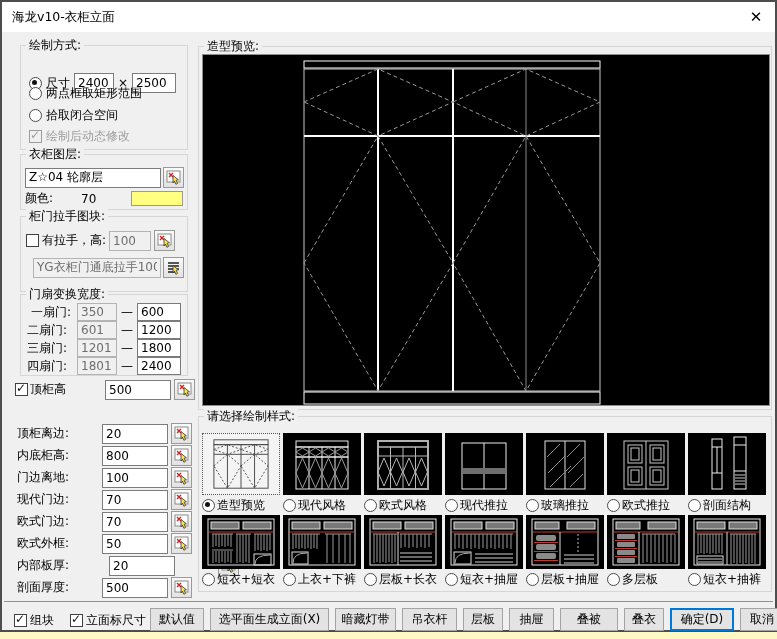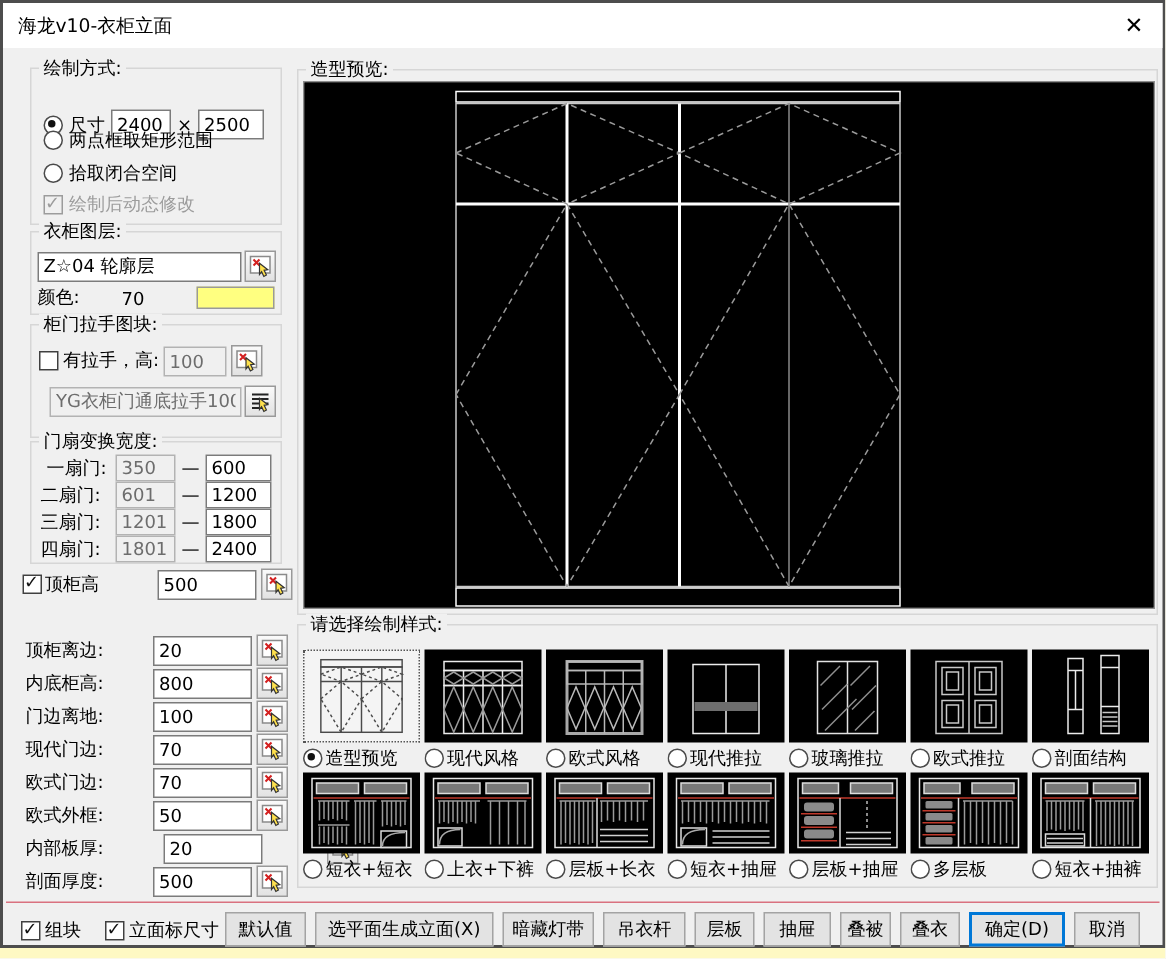--- a/index.html
+++ b/index.html
@@ -554,20 +554,20 @@
     <span>立面标尺寸</span>
   </div>
 
   <div class="footer-btns">
     <button class="btn" style="width:54px;">默认值</button>
     <button class="btn" style="width:119px;">选平面生成立面(X)</button>
     <button class="btn" style="width:61px;">暗藏灯带</button>
     <button class="btn" style="width:55px;">吊衣杆</button>
     <button class="btn" style="width:40px;">层板</button>
     <button class="btn" style="width:45px;">抽屉</button>
-    <button class="btn" style="width:34px;">叠被</button>
+    <button class="btn" style="width:58px;">叠被</button>
     <button class="btn" style="width:40px;">叠衣</button>
     <button class="btn primary" style="width:64px;">确定(D)</button>
     <button class="btn" style="width:44px;">取消</button>
   </div>
 
  </div>
 </div>
 
 </body></html>

